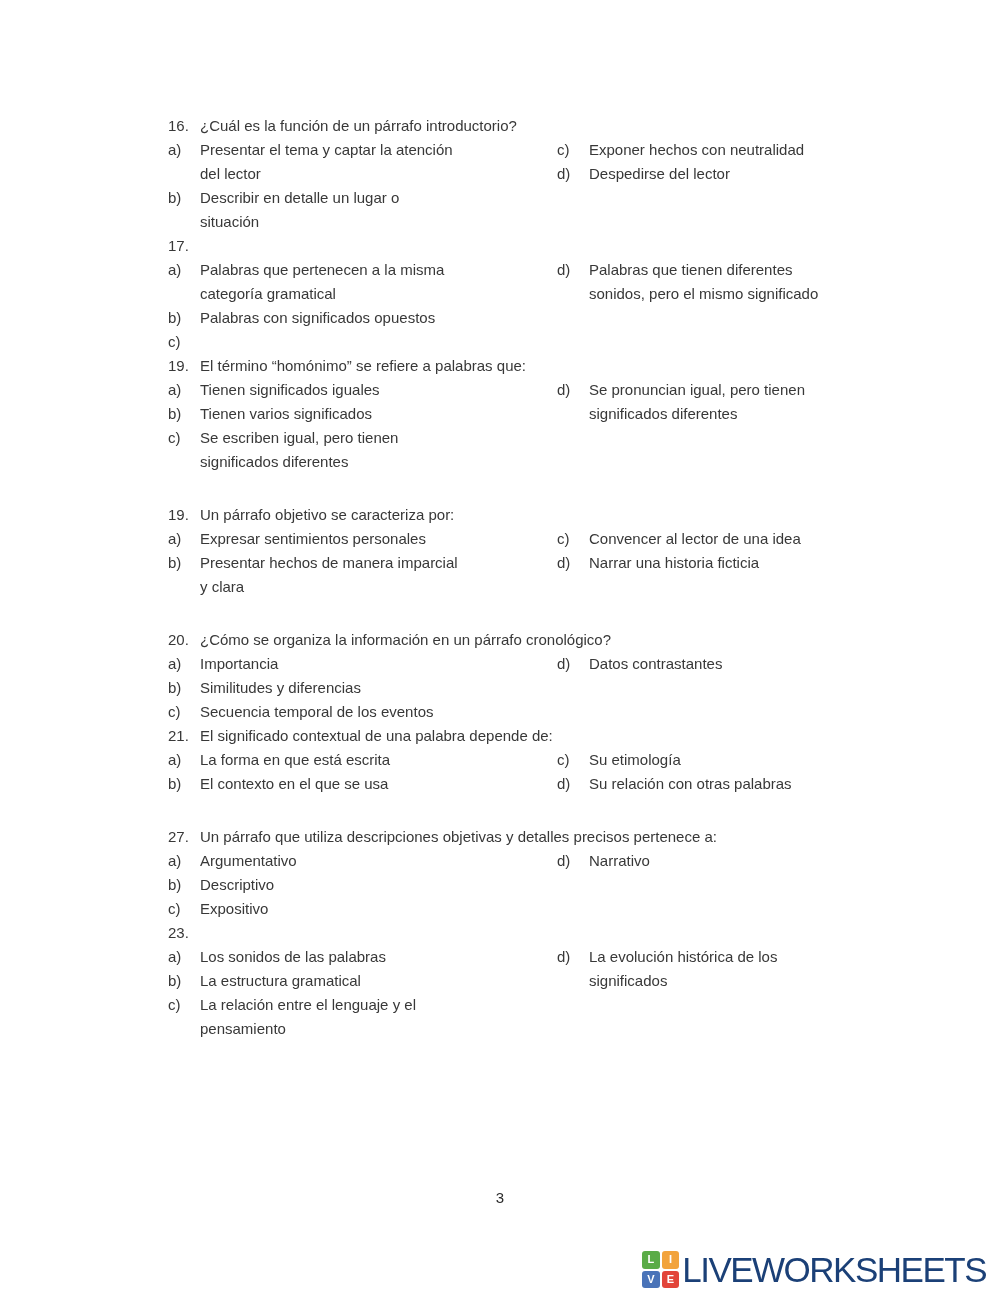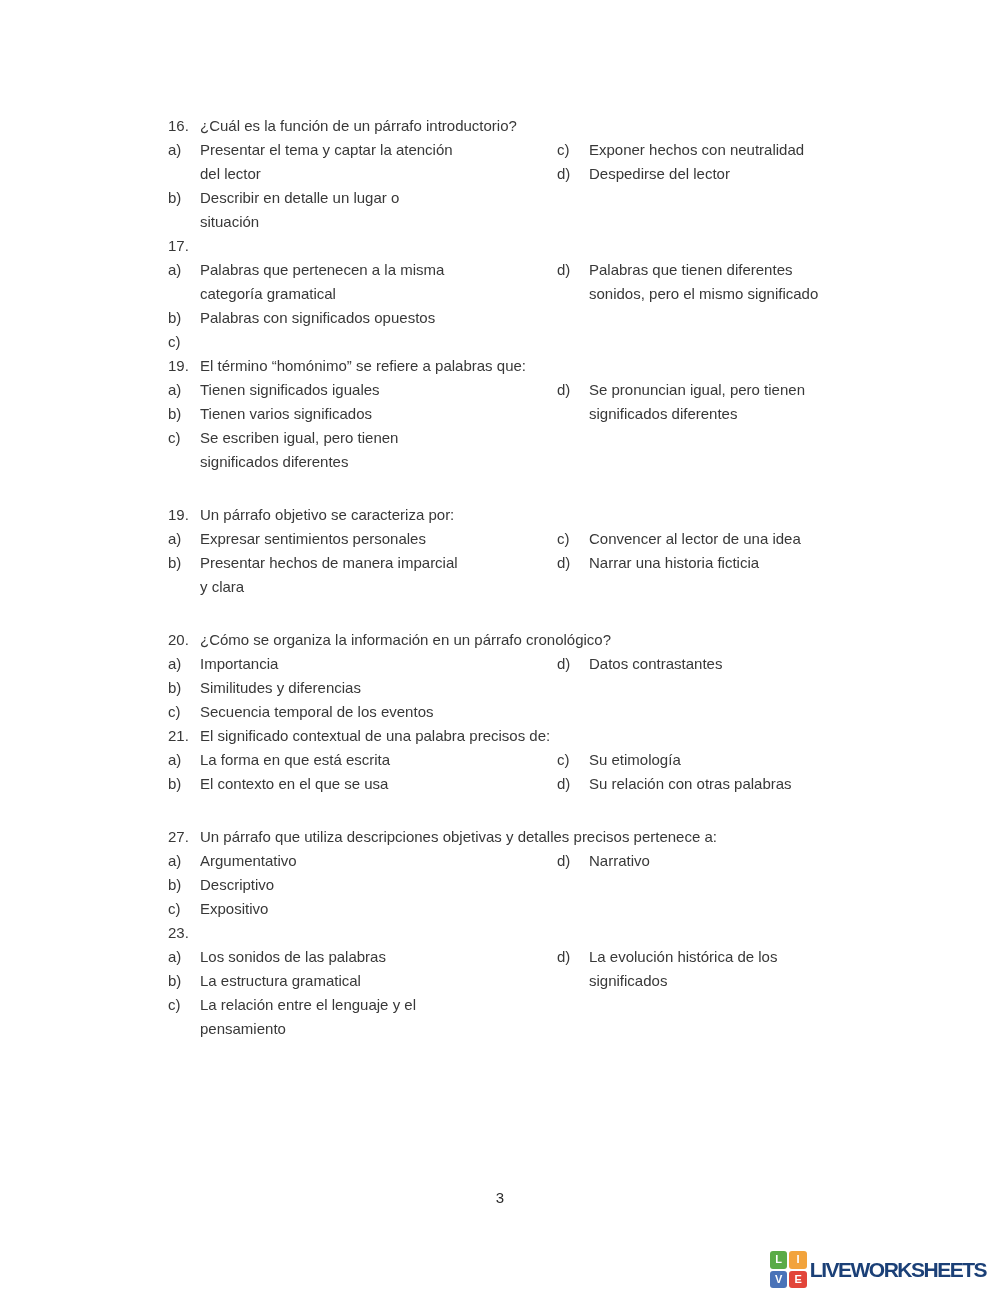--- a/index.html
+++ b/index.html
@@ -52,22 +52,22 @@
     display:flex;
     align-items:center;
     justify-content:center;
     color:#ffffff;
     font-weight:bold;
     font-size:11px;
     line-height:1;
     border-radius:3px;
   }
   .logo-text {
-    font-weight:bold;
-    font-size:21px;
+    font-weight:normal;
+    font-size:35px;
     letter-spacing:-1.5px;
     line-height:37px;
   }
 </style>
 </head>
 <body>
 
 <div class="page">
 
   <div class="content" id="questions-container">
@@ -212,21 +212,21 @@
             <div class="opt">
               <span class="marker">d)</span>
               <span class="opt-text">Datos contrastantes</span>
             </div>
           </div>
         </div>
       </div>
       <div class="q-block">
         <div class="q-line">
           <span class="marker">21.</span>
-          <span class="q-text">El significado contextual de una palabra precisos de:</span>
+          <span class="q-text">El significado contextual de una palabra depende de:</span>
         </div>
         <div class="q-options">
           <div class="col left">
             <div class="opt">
               <span class="marker">a)</span>
               <span class="opt-text">La forma en que está escrita</span>
             </div>
             <div class="opt">
               <span class="marker">b)</span>
               <span class="opt-text">El contexto en el que se usa</span>

